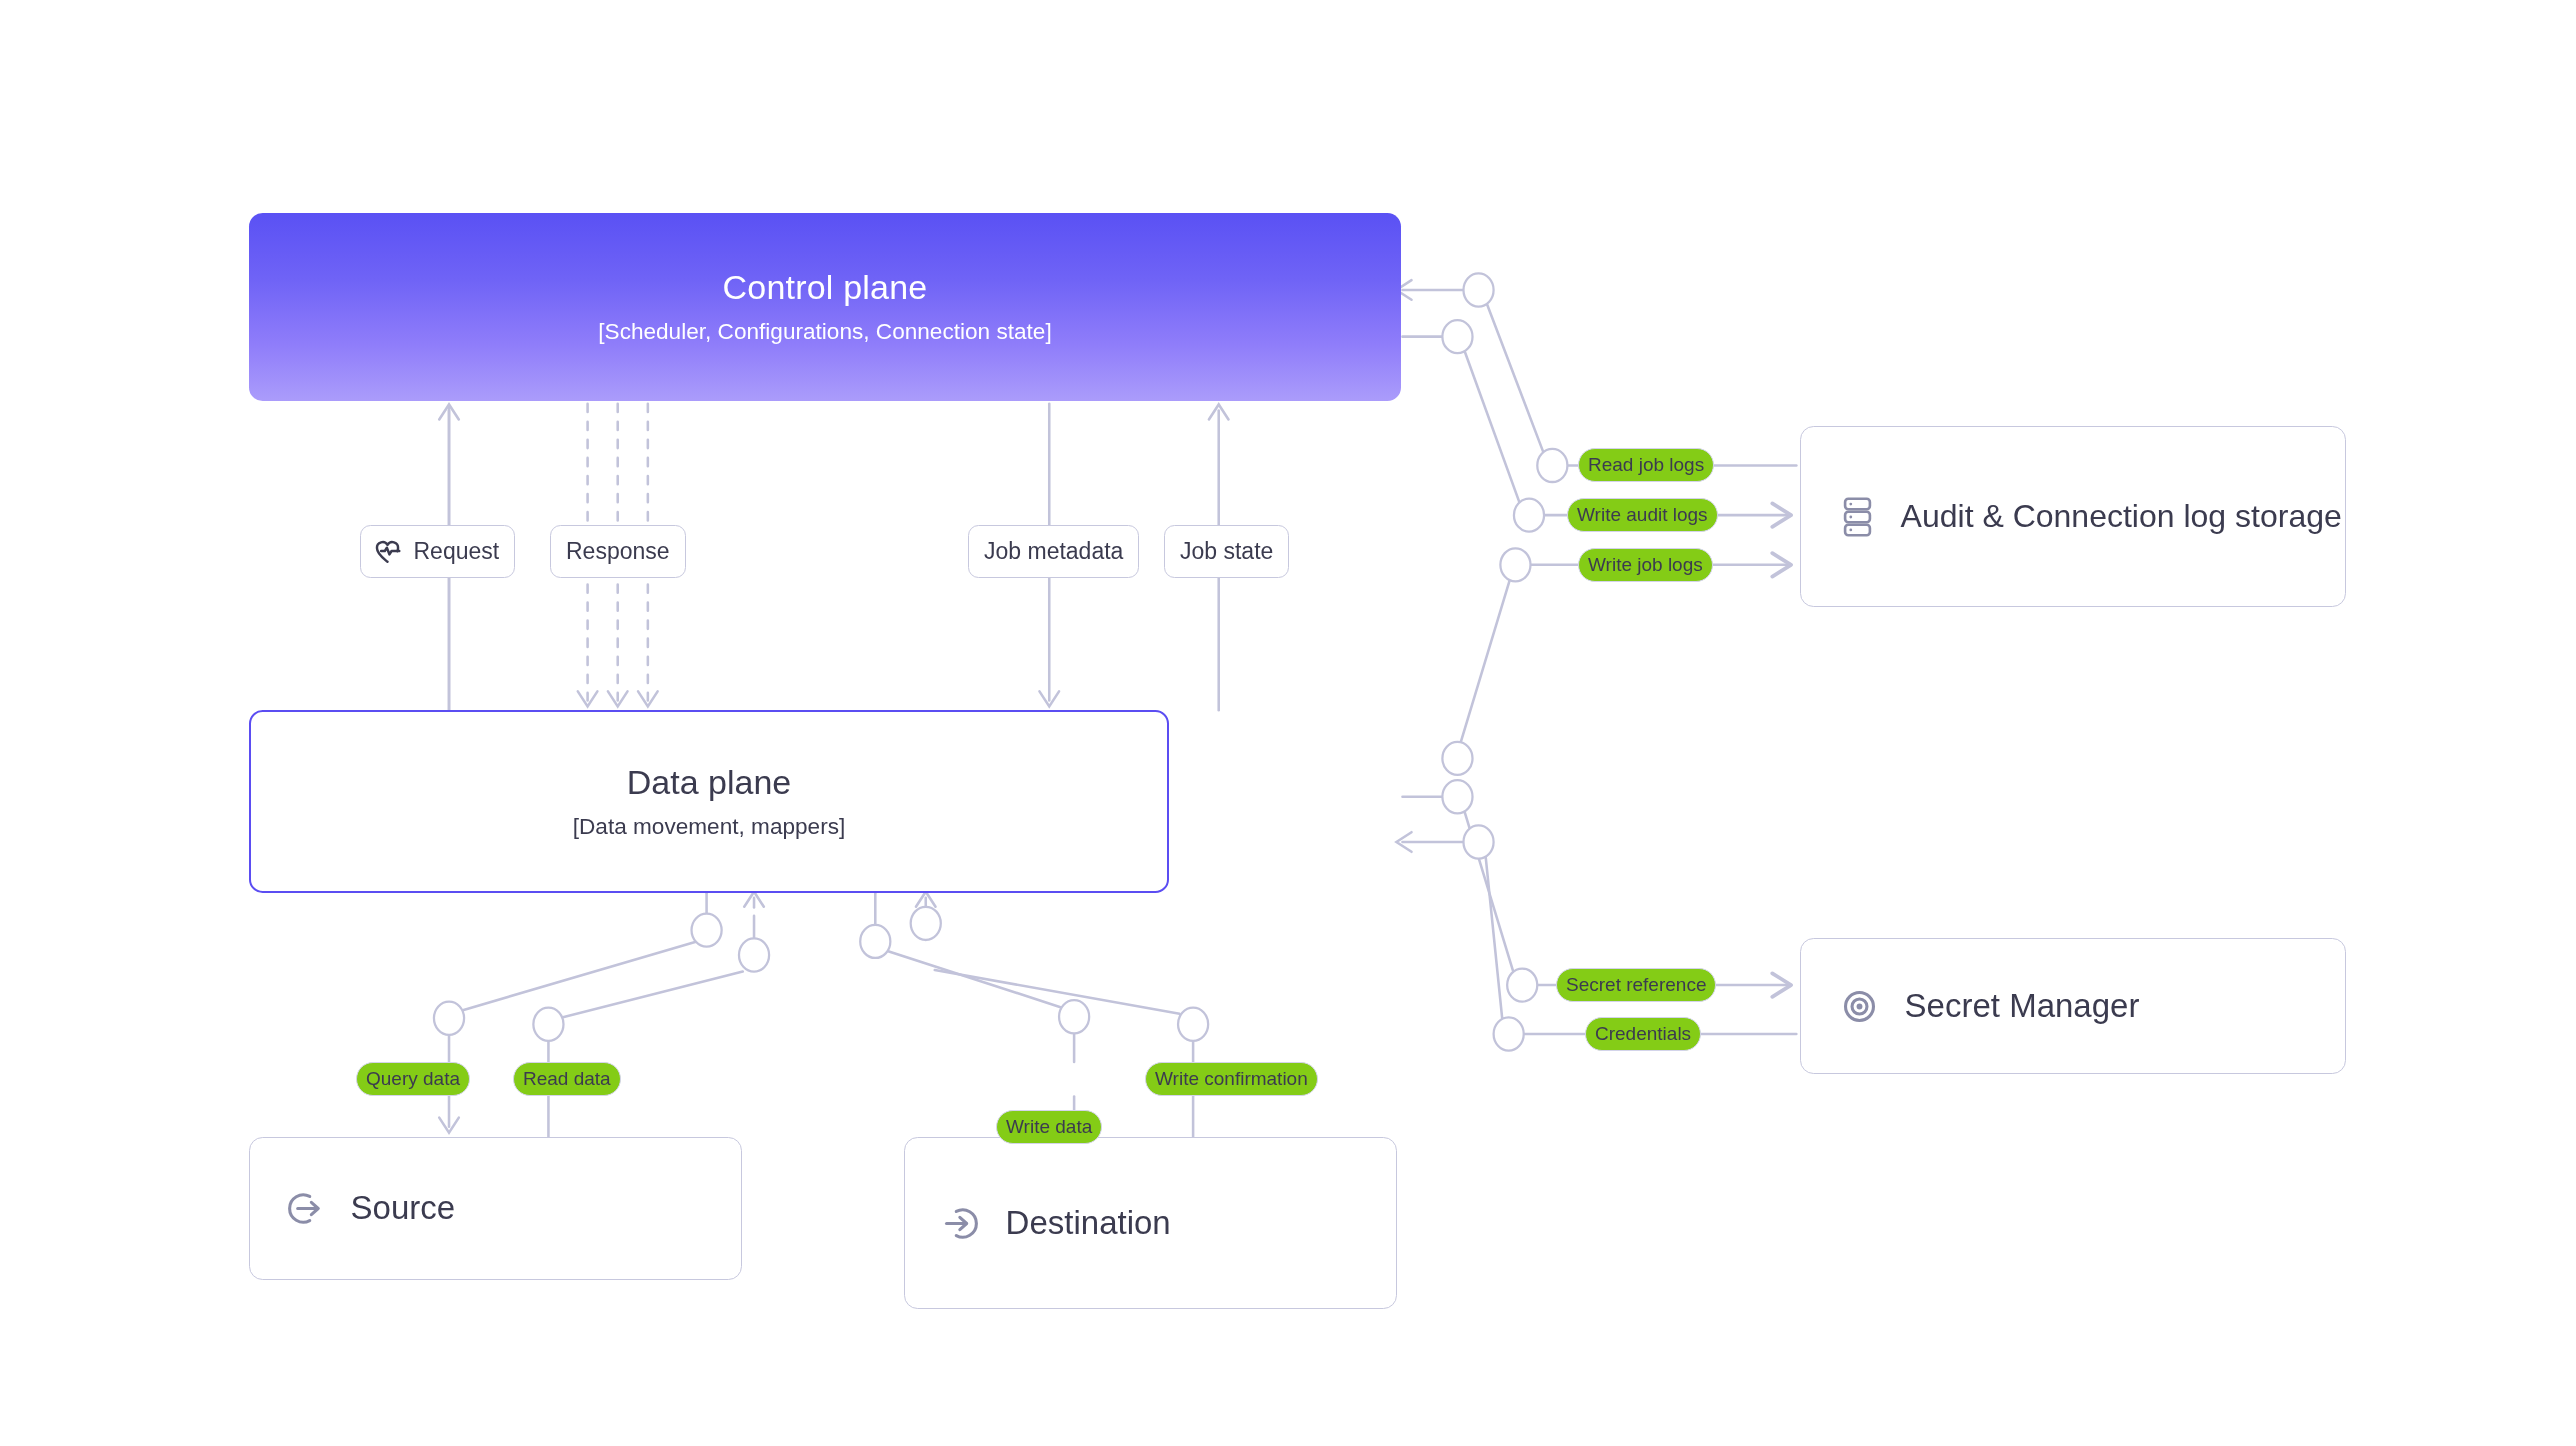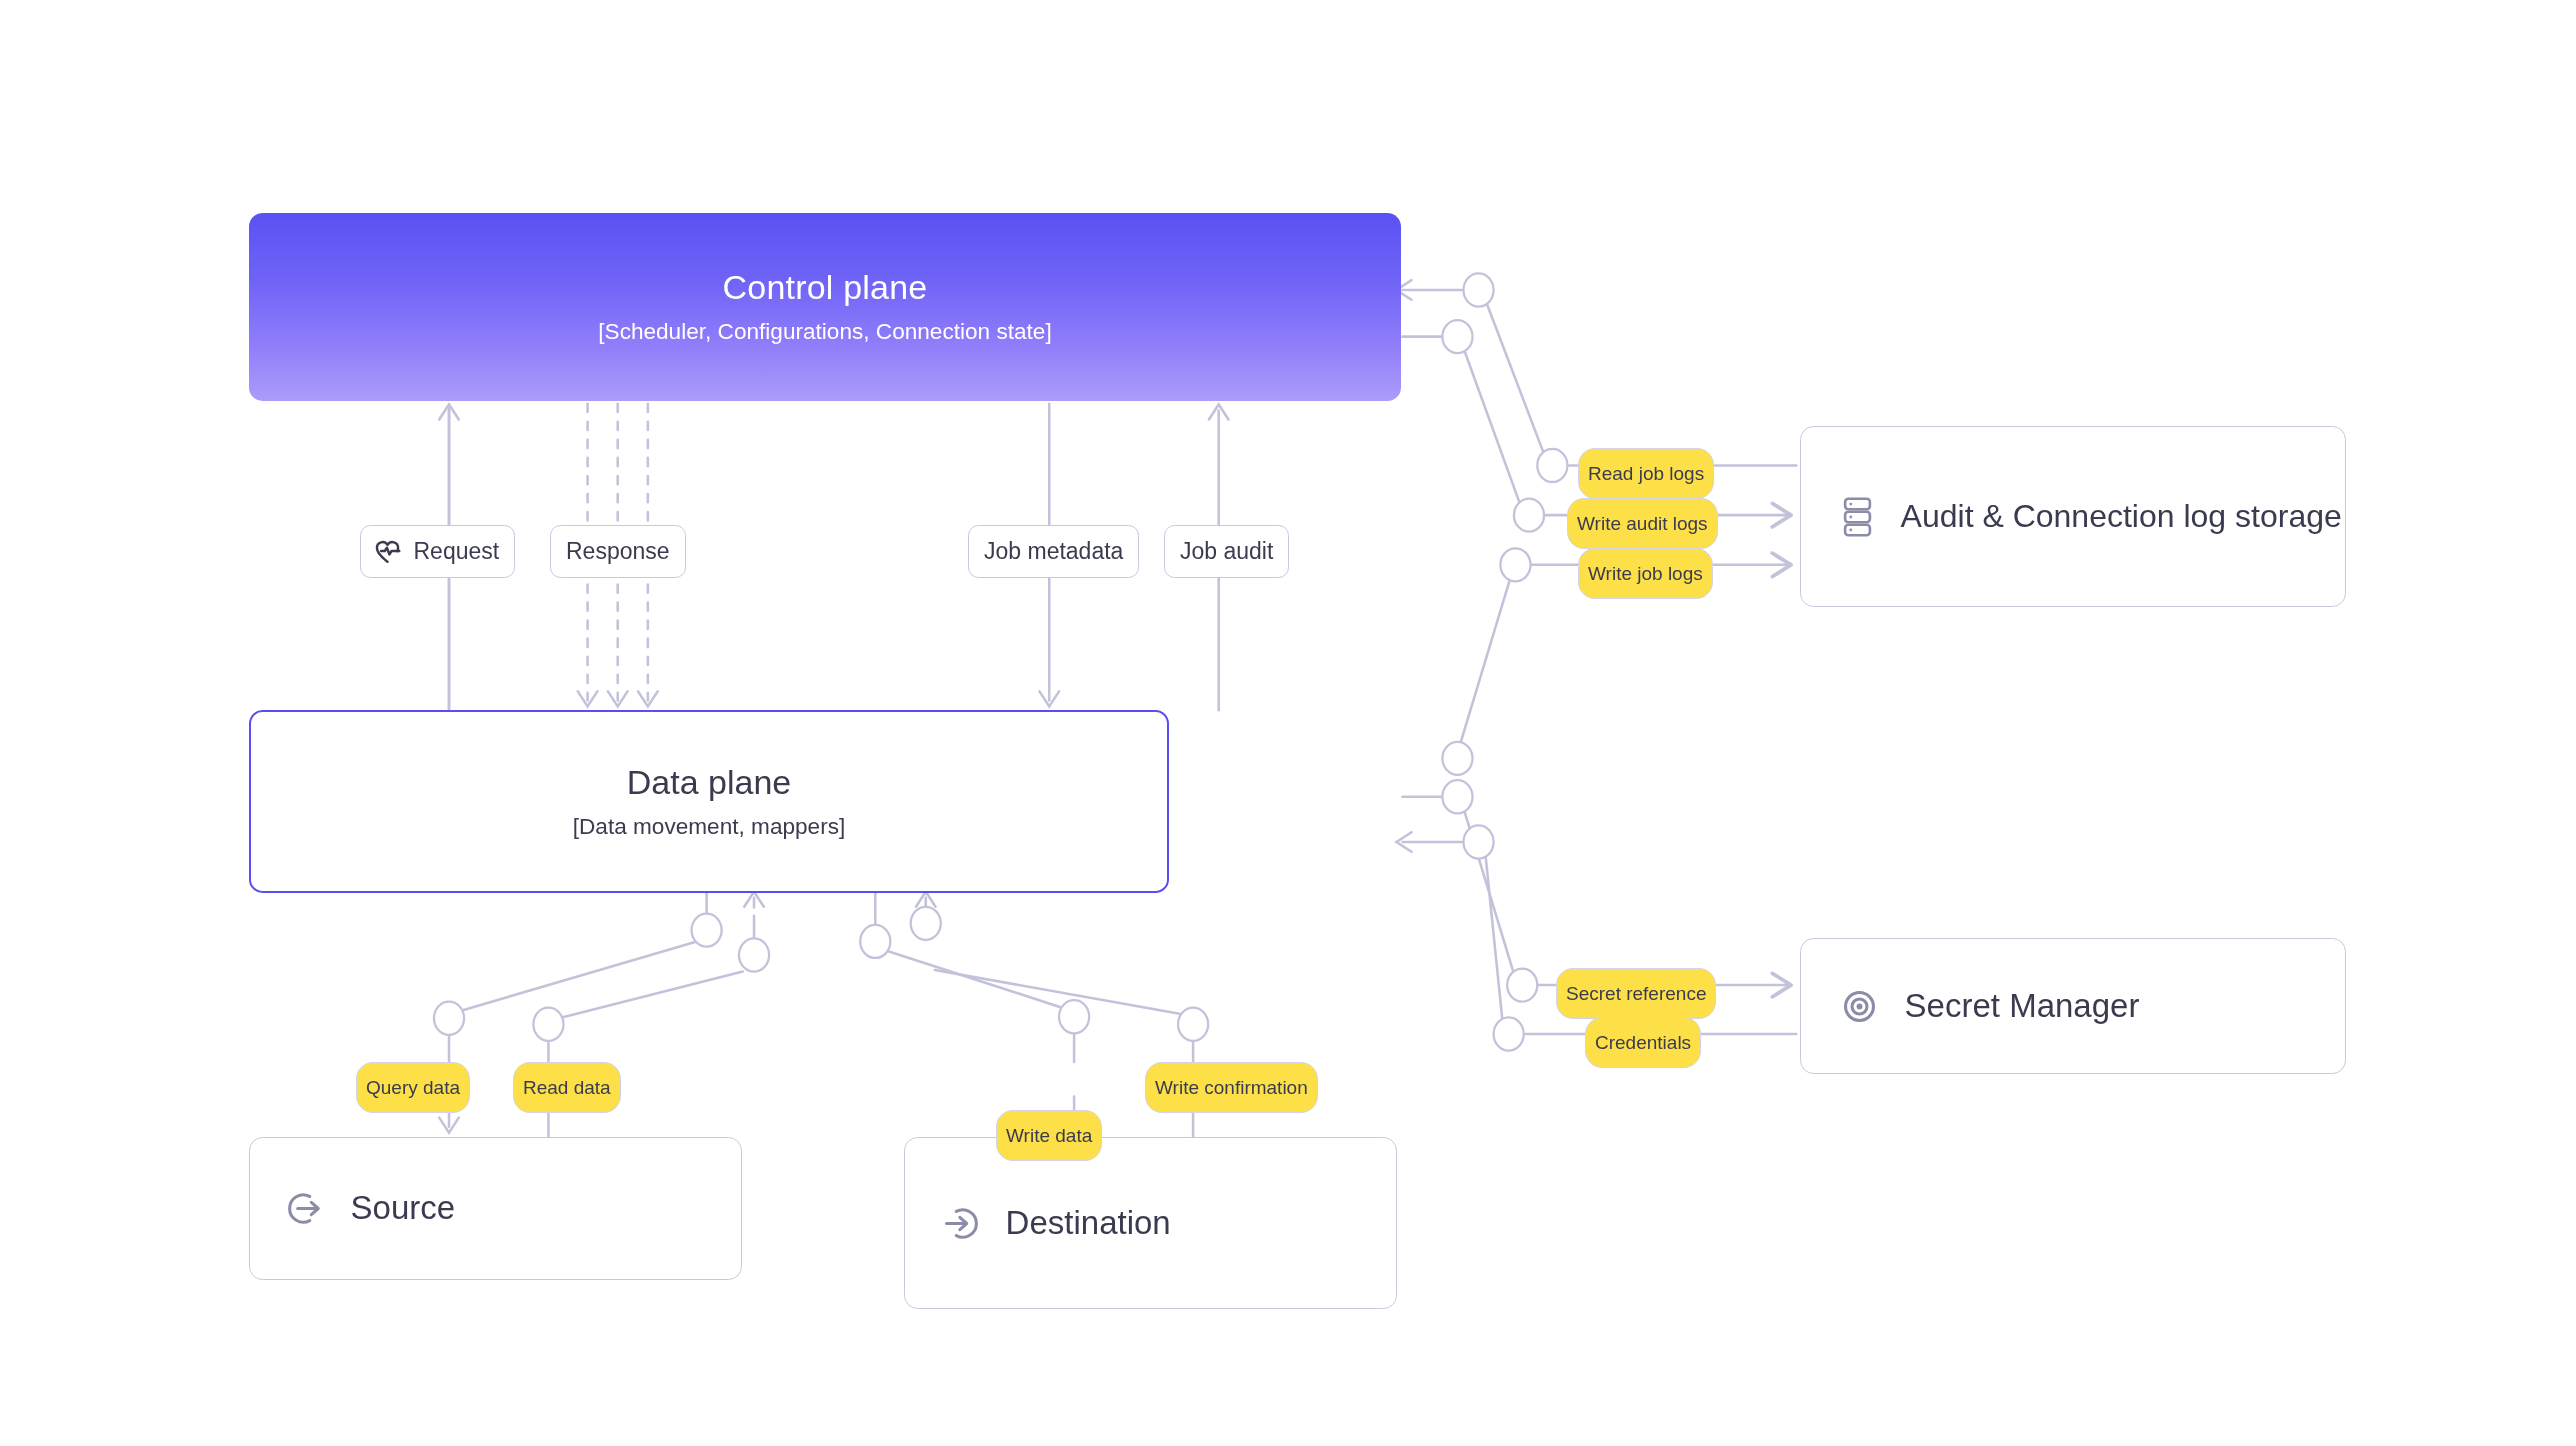--- a/index.html
+++ b/index.html
@@ -55,21 +55,21 @@
     border:1.5px solid #c7c8de;color:#3b3b4f;
   }
   
   .chip.spine{
     background:#ffffff;height:53px;font-size:23px;border-radius:10.5px;padding:0 15px;
   }
   .chip.spine.with-ico{padding-left:12px;}
   .chip.spine .chip-ico{margin-right:10.5px;display:flex;align-items:center;}
   
   .chip.small{
-    background:#fde047;height:51px;font-size:19px;padding:0 9px;border-radius:17px;
+    background:#84cc16;height:34px;font-size:19px;padding:0 9px;border-radius:17px;
     border:1.5px solid #d3d4ea;
   }
 
   #chip-request{left:360px;top:525px;}
   #chip-response{left:550px;top:525px;}
   #chip-job-metadata{left:968px;top:525px;}
   #chip-job-state{left:1164px;top:525px;}
 
   #chip-read-job-logs{left:1578px;top:448px;}
   #chip-write-audit-logs{left:1567px;top:498px;}
@@ -292,21 +292,21 @@
 
   <div class="chip spine" id="chip-response">
     <span>Response</span>
   </div>
 
   <div class="chip spine" id="chip-job-metadata">
     <span>Job metadata</span>
   </div>
 
   <div class="chip spine" id="chip-job-state">
-    <span>Job audit</span>
+    <span>Job state</span>
   </div>
 
   <div class="chip small" id="chip-read-job-logs">
     <span>Read job logs</span>
   </div>
   <div class="chip small" id="chip-write-audit-logs">
     <span>Write audit logs</span>
   </div>
   <div class="chip small" id="chip-write-job-logs">
     <span>Write job logs</span>

